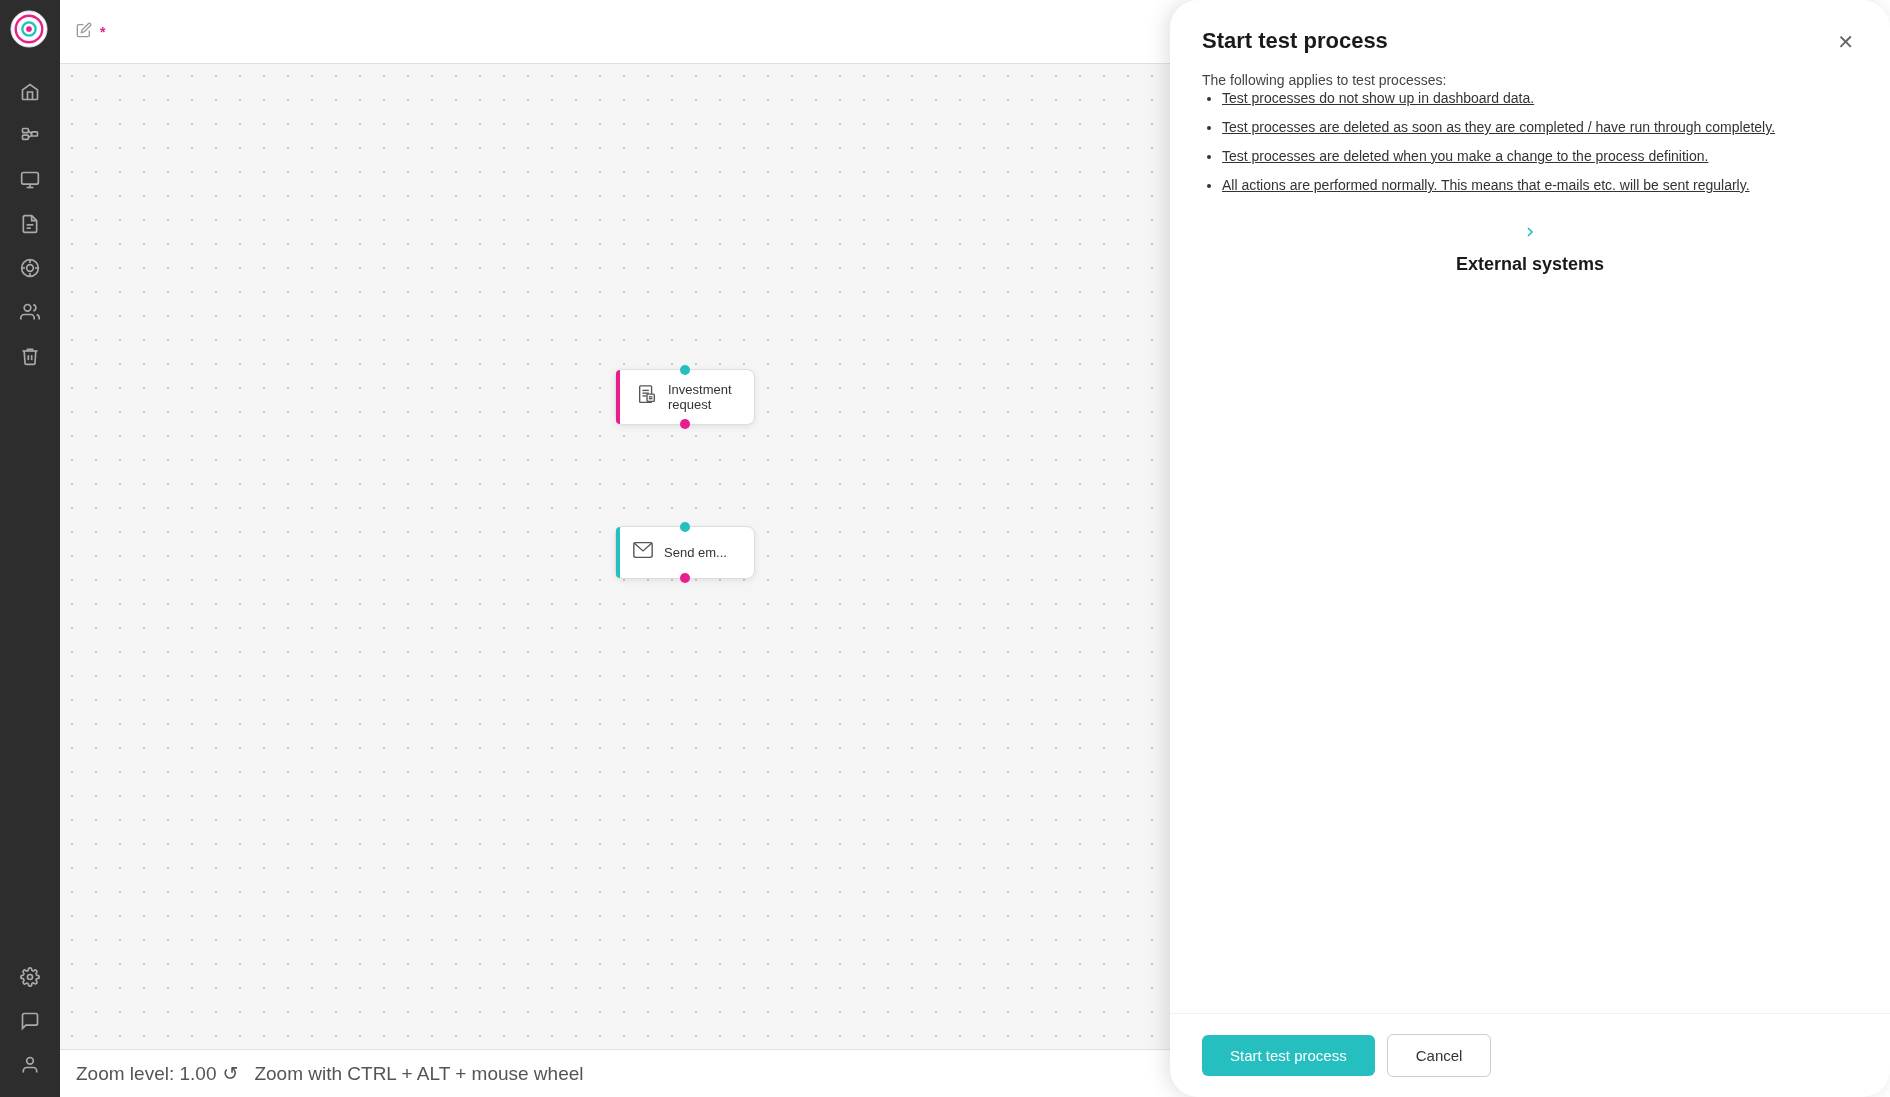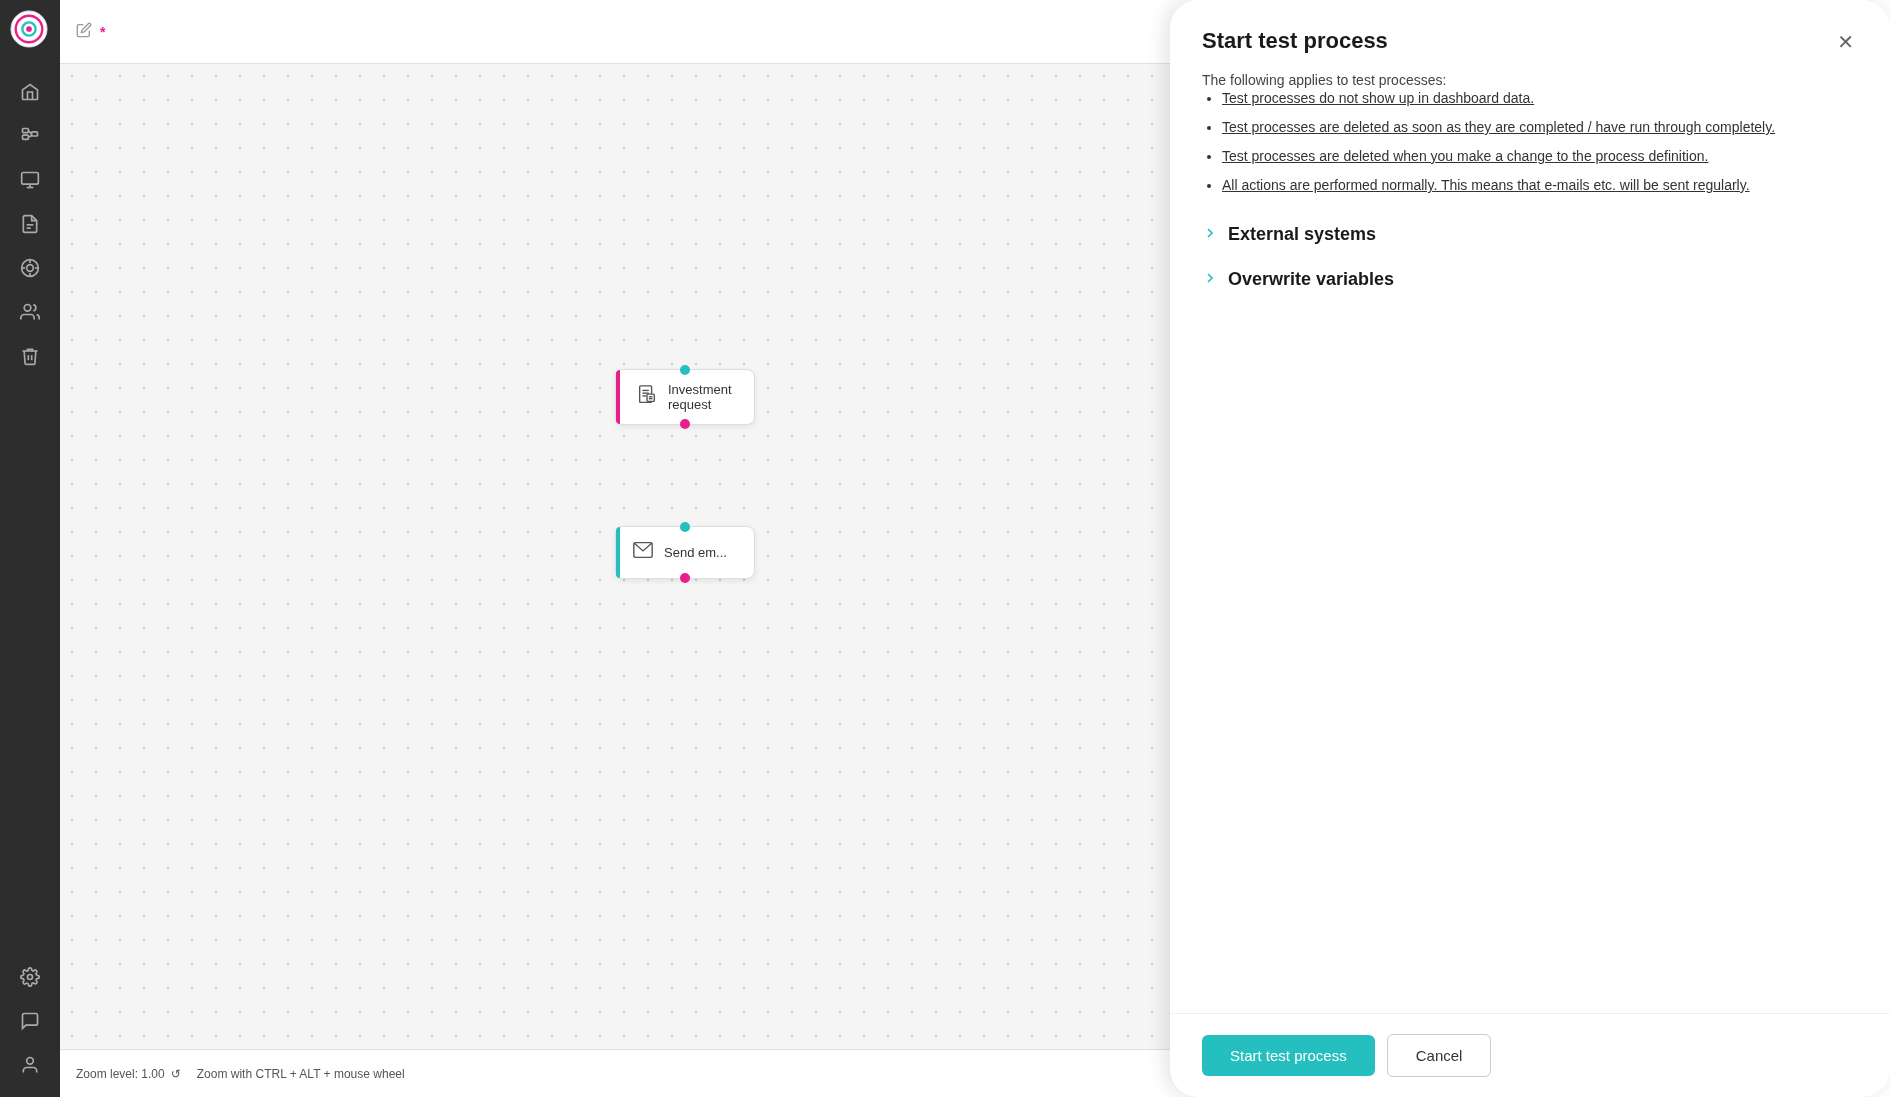--- a/index.html
+++ b/index.html
@@ -154,21 +154,21 @@
 
     
     .bottom-bar {
       background: #fff;
       height: 48px;
       display: flex;
       align-items: center;
       padding: 0 16px;
       border-top: 1px solid #e0e0e0;
       gap: 16px;
-      font-size: 12px;
+      font-size: 19px;
       color: #555;
     }
     .bottom-bar-zoom {
       display: flex;
       align-items: center;
       gap: 6px;
     }
     .bottom-bar-icon-btn {
       width: 28px;
       height: 28px;
@@ -242,20 +242,21 @@
     .panel-collapsible {
       display: flex;
       align-items: center;
       gap: 10px;
       font-size: 18px;
       font-weight: 600;
       color: #1a1a1a;
       cursor: pointer;
       margin-bottom: 16px;
       padding: 4px 0;
+      flex-direction: column;
     }
     .chevron-icon {
       color: #26bfbf;
       font-size: 16px;
     }
     .panel-footer {
       padding: 20px 32px;
       display: flex;
       align-items: center;
       gap: 12px;
@@ -476,27 +477,19 @@
         <li>All actions are performed normally. This means that e-mails etc. will be sent regularly.</li>
       </ul>
       <div class="panel-collapsible">
         <span class="chevron-icon">
           <svg width="16" height="16" viewBox="0 0 24 24" fill="none" stroke="#26bfbf" stroke-width="2.5">
               <polyline points="9 18 15 12 9 6"></polyline>
             </svg>
         </span>
         <span>External systems</span>
       </div>
-      <div class="panel-collapsible">
-        <span class="chevron-icon">
-          <svg width="16" height="16" viewBox="0 0 24 24" fill="none" stroke="#26bfbf" stroke-width="2.5">
-              <polyline points="9 18 15 12 9 6"></polyline>
-            </svg>
-        </span>
-        <span>Overwrite variables</span>
-      </div>
     </div>
     <div class="panel-footer">
       <button class="btn-primary">Start test process</button>
       <button class="btn-secondary">Cancel</button>
     </div>
   </div>
 </div>
 
 </body></html>

